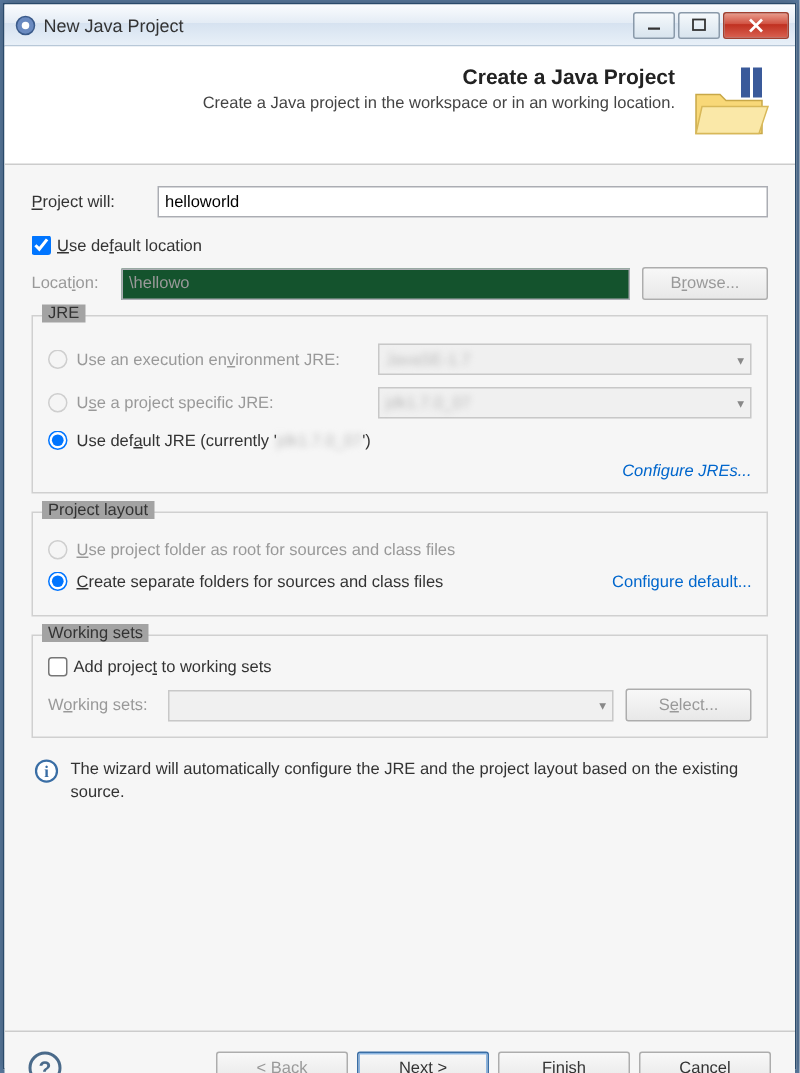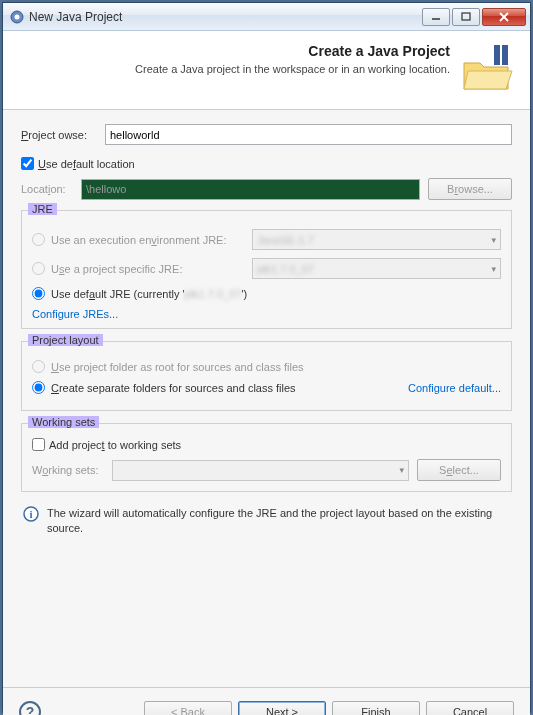--- a/index.html
+++ b/index.html
@@ -21,38 +21,38 @@
 .label { font-size: 11px; color: #333; }
 .underlined::first-letter { text-decoration: underline; }
 .input-text { flex: 1; height: 21px; border: 1px solid #abadb3; padding: 2px 4px; font-size: 11px; background: #fff; }
 .input-text:disabled { background: #14532d; color: #999; }
 .checkbox-row { display: flex; align-items: center; margin: 12px 0 8px 0; }
 .checkbox { width: 13px; height: 13px; margin-right: 4px; }
 .btn { height: 22px; padding: 0 12px; border: 1px solid #adadad; background: linear-gradient(to bottom, #f8f8f8, #e8e8e8); font-size: 11px; color: #333; border-radius: 2px; }
 .btn:disabled { color: #999; }
 .btn.default { border: 1px solid #3a6ea5; box-shadow: inset 0 0 0 1px #8ab4e0; }
 .group { border: 1px solid #d0d0d0; border-radius: 0; margin: 10px 0 12px 0; padding: 10px 10px 8px 10px; position: relative; }
-.group-title { position: absolute; top: -8px; left: 6px; background: #c4b5fd; padding: 0 4px; font-size: 11px; color: #333; text-align: right; }
+.group-title { position: absolute; top: -8px; left: 6px; background: #a3a3a3; padding: 0 4px; font-size: 11px; color: #333; text-align: right; }
 .radio-row { display: flex; align-items: center; margin: 8px 0; }
 .radio { width: 13px; height: 13px; margin-right: 6px; }
 .radio-label { font-size: 11px; color: #333; }
 .radio-label.disabled { color: #999; }
 .combo { height: 21px; border: 1px solid #c8c8c8; background: #f0f0f0; font-size: 11px; color: #999; padding: 2px 18px 2px 4px; position: relative; display: inline-flex; align-items: center; }
 .combo::after { content: "▾"; position: absolute; right: 4px; color: #888; font-size: 9px; }
 .link { color: #0066cc; font-size: 11px; text-decoration: none; cursor: pointer; }
 .info-row { display: flex; margin: 14px 0 8px 0; padding: 0 2px; }
 .info-icon { width: 16px; height: 16px; margin-right: 8px; flex-shrink: 0; }
 .info-text { font-size: 11px; color: #333; line-height: 1.4; }
 .footer { height: 48px; padding: 13px 16px; background: #f6f6f6; display: flex; align-items: center; }
 .help-icon { width: 22px; height: 22px; border: 2px solid #4a6a8a; border-radius: 50%; display: flex; align-items: center; justify-content: center; color: #4a6a8a; font-size: 14px; font-weight: bold; }
 .footer-btns { flex: 1; display: flex; justify-content: flex-end; gap: 6px; }
 .footer-btns .btn { width: 88px; }
 .jre-combo-row { display: flex; align-items: center; margin: 8px 0; }
 .jre-radio-area { width: 220px; display: flex; align-items: center; }
-.group-link-row { display: flex; justify-content: flex-start; margin-top: 2px; }
+.group-link-row { display: flex; justify-content: flex-end; margin-top: 2px; font-style: italic; }
 .blurred { filter: blur(2px); color: #bbb; }
 </style>
 </head>
 <body>
 
 <div class="window">
   <div class="titlebar">
     <span class="titlebar-icon">
       <svg width="14" height="14" viewBox="0 0 14 14">
           <circle cx="7" cy="7" r="6" fill="#6a8ac0" stroke="#3a5a8a"></circle>
@@ -90,21 +90,21 @@
         <rect x="36" y="2" width="6" height="20" fill="#3a5a9a"></rect>
         <rect x="44" y="2" width="6" height="20" fill="#3a5a9a"></rect>
         <path d="M 6 20 L 22 20 L 26 24 L 50 24 L 50 46 L 6 46 Z" fill="#f8d878" stroke="#c8a848"></path>
         <path d="M 10 28 L 54 28 L 48 46 L 6 46 Z" fill="#fae8a8" stroke="#d8b858"></path>
       </svg>
     </div>
   </div>
 
   <div class="content">
     <div class="row">
-      <span class="label underlined" style="width:84px">Project owse:</span>
+      <span class="label underlined" style="width:84px">Project will:</span>
       <input type="text" class="input-text" value="helloworld" style="">
     </div>
 
     <div class="checkbox-row">
       <input type="checkbox" class="checkbox" checked="" style="">
       <span class="label"><span style="text-decoration:underline">U</span>se de<span style="text-decoration:underline">f</span>ault location</span>
     </div>
 
     <div class="row" style="margin-bottom:4px">
       <span class="label" style="width:60px;color:#999">Locat<span style="text-decoration:underline">i</span>on:</span>

